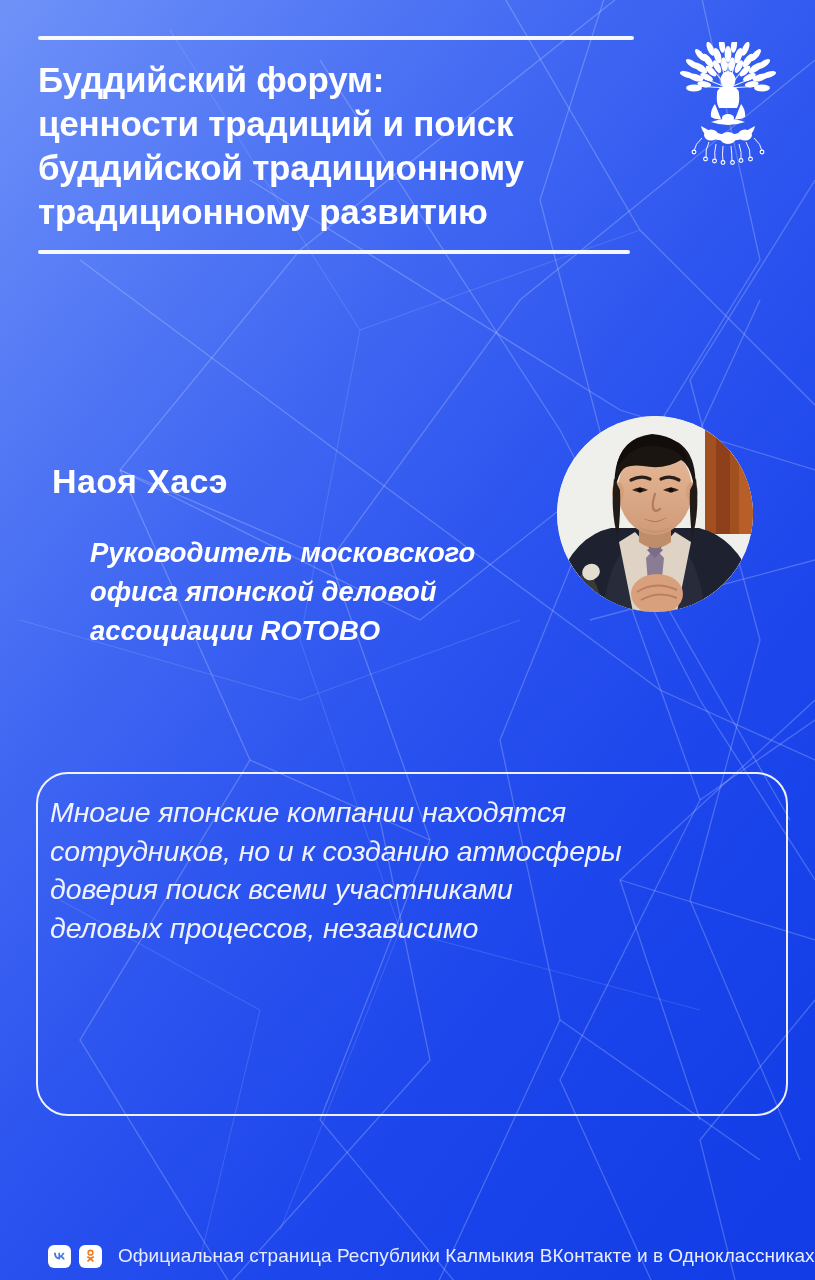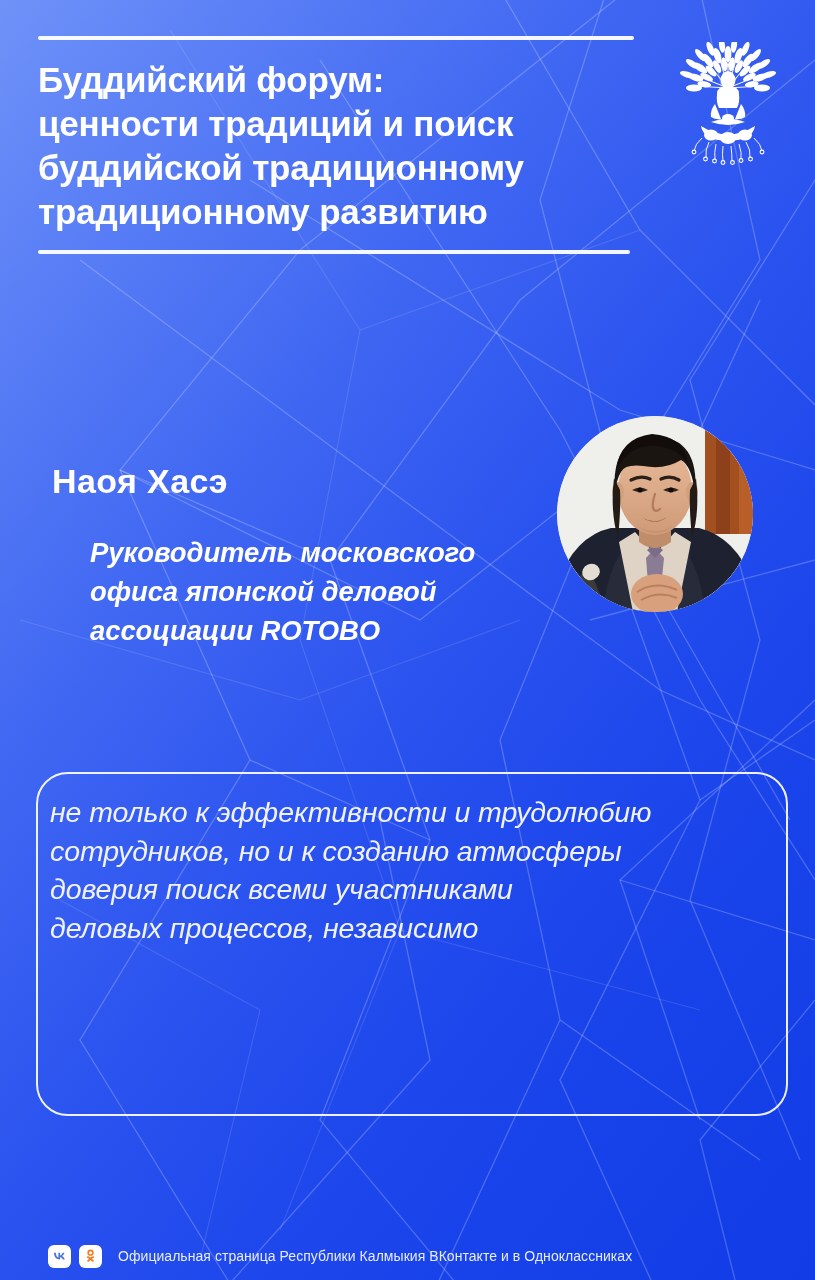--- a/index.html
+++ b/index.html
@@ -156,21 +156,21 @@
     border-radius: 6px;
     background: #ffffff;
     display: flex;
     align-items: center;
     justify-content: center;
     margin-right: 8px;
     flex: 0 0 auto;
   }
   .footer-text {
     color: #e7ecff;
-    font-size: 14px;
+    font-size: 19px;
     font-weight: 400;
     margin-left: 8px;
     white-space: nowrap;
     letter-spacing: 0.05px;
   }
 </style>
 </head>
 <body>
 
 <div id="poster">
@@ -382,21 +382,21 @@
         <path d="M 84 184 q 18 -10 36 -2" stroke="#b9805f" stroke-width="2" fill="none"></path>
 
         <rect x="26" y="156" width="13" height="30" rx="5" fill="#3a3a3a" transform="rotate(-22 32 170)"></rect>
         <ellipse cx="34" cy="156" rx="9" ry="8" fill="#e2ded2" transform="rotate(-22 34 156)"></ellipse>
       </g>
     </svg>
   </div>
 
   <div class="quote-box"></div>
   <div class="quote-text">
-    <div>не только к эффективности и трудолюбию</div>
+    <div>Многие японские компании находятся</div>
     <div>сотрудников, но и к созданию атмосферы</div>
     <div>доверия поиск всеми участниками</div>
     <div>деловых процессов, независимо</div>
   </div>
 
   <div class="footer">
     <div class="footer-inner">
 
       <span class="social-icon">
         <svg viewBox="0 0 24 24" width="17" height="17" aria-hidden="true">

